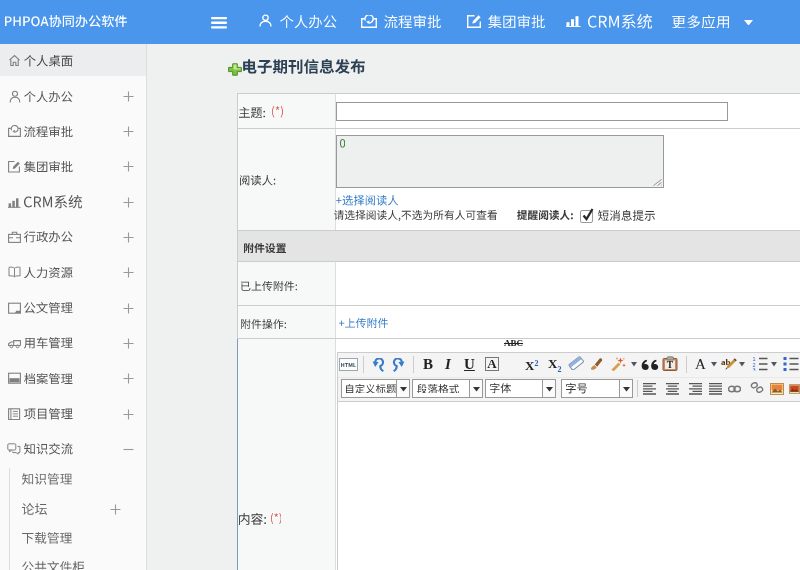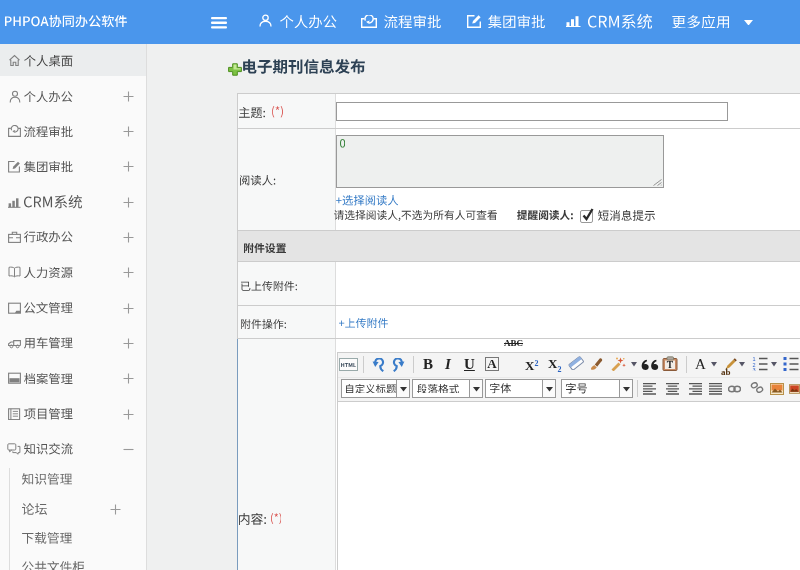--- a/index.html
+++ b/index.html
@@ -325,21 +325,21 @@
 <div style="position:absolute;left:662px;top:356px;line-height:0"><svg width="17" height="15" viewBox="0 0 17 15">
         <rect x="1" y="2.5" width="14" height="12" rx="1" fill="#c88a64" stroke="#8a5a3a" stroke-width="1"></rect>
         <rect x="3" y="4.5" width="10" height="8.5" fill="#f2ece6"></rect>
         <rect x="5" y="0.8" width="6.5" height="3.2" rx="1" fill="#b0a8a0" stroke="#776" stroke-width="0.8"></rect>
         <text x="8" y="12" font-family="Liberation Serif" font-size="9.5" font-weight="bold" fill="#222" text-anchor="middle">T</text>
       </svg></div>
 <div style="position:absolute;left:695px;top:352.8px;font:400 15px 'Liberation Serif',serif;color:#222;line-height:22.5px">A</div>
 <div style="position:absolute;left:711px;top:362px;line-height:0"><svg width="6" height="5" viewBox="0 0 6 5">
         <path d="M0 0 L6 0 L3 4.5 Z" fill="#556"></path>
       </svg></div>
-<div style="position:absolute;left:721px;top:367px;font:700 9px 'Liberation Serif',serif;color:#553311">ab</div>
+<div style="position:absolute;left:721px;top:357px;font:700 9px 'Liberation Serif',serif;color:#553311">ab</div>
 <div style="position:absolute;left:722px;top:356px;line-height:0"><svg width="17" height="14" viewBox="0 0 17 14">
         <path d="M3.5 13.5 L5.5 9.5 L11.5 3.5 L13.5 5.5 L7.5 11.5 Z" fill="#c8923a"></path>
         <path d="M11.5 3.5 L13.5 5.5 L14.8 4.2 L12.8 2.2 Z" fill="#7a4a20"></path>
         <path d="M3.5 13.5 L4.2 11.9 L5.1 12.8 Z" fill="#333"></path>
       </svg></div>
 <div style="position:absolute;left:739px;top:362px;line-height:0"><svg width="6" height="5" viewBox="0 0 6 5">
         <path d="M0 0 L6 0 L3 4.5 Z" fill="#556"></path>
       </svg></div>
 <div style="position:absolute;left:752px;top:356px;line-height:0"><svg width="16" height="15" viewBox="0 0 16 15">
         <text x="0.5" y="5.2" font-size="5.5" fill="#36c" font-family="Liberation Sans">1</text>

